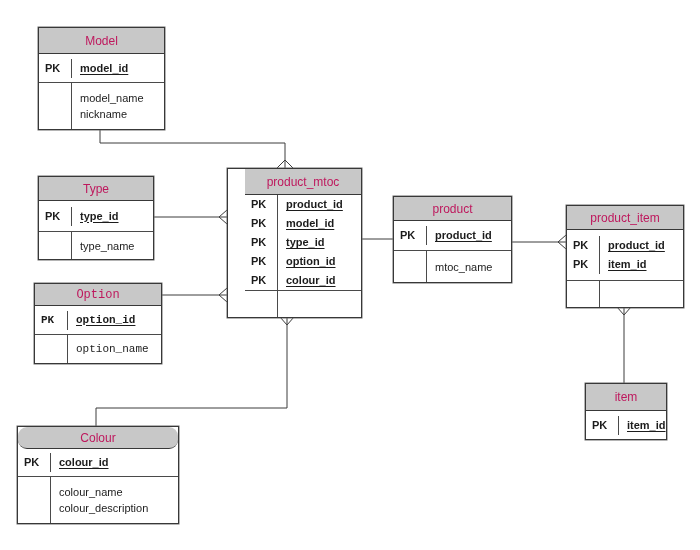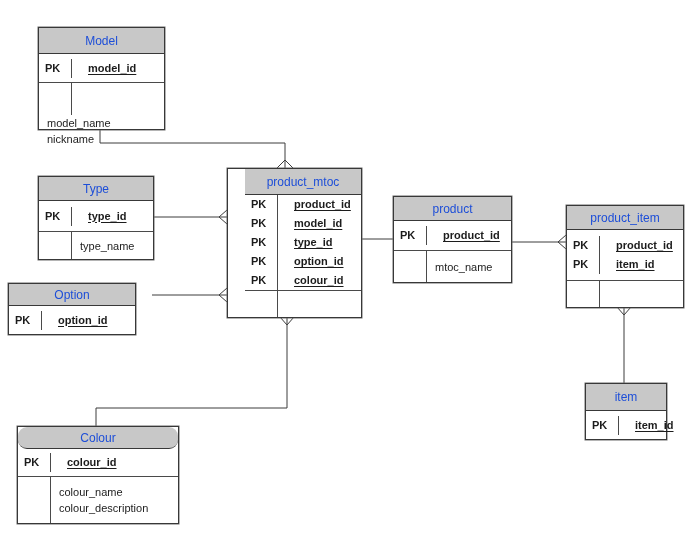--- a/index.html
+++ b/index.html
@@ -7,39 +7,39 @@
     position:relative;width:700px;height:550px;background:#ffffff;overflow:hidden;
     font-family:"Liberation Sans","DejaVu Sans",sans-serif;color:#1c1c1c;
   }
   .connectors{position:absolute;left:0;top:0;width:700px;height:550px;}
   .etable{
     position:absolute;background:#ffffff;border:1px solid #383838;
     box-shadow:0 0 0 0.5px #6a6a6a;
   }
   .ehdr{
     background:#c8c8c8;border-bottom:1px solid #383838;text-align:center;
-    font-size:12px;color:#1d4ed8;display:flex;align-items:center;justify-content:center;
+    font-size:12px;color:#be185d;display:flex;align-items:center;justify-content:center;
   }
   .sec{display:flex;align-items:stretch;}
   .sec.attrs{border-top:1px solid #4a4a4a;}
   .keycol{
     width:32px;flex:0 0 32px;border-right:1px solid #4a4a4a;
     display:flex;flex-direction:column;justify-content:center;
   }
   .fieldcol{flex:1;display:flex;flex-direction:column;justify-content:center;min-width:0;}
   .pkrow{display:flex;align-items:stretch;}
   .pkrow .keycol,.pkrow .fieldcol{justify-content:center;}
   .pklabel{font-weight:bold;font-size:11px;padding-left:6px;line-height:19px;}
   .pkfield{
     font-weight:bold;font-size:11px;padding-left:8px;line-height:19px;
     text-decoration:underline;text-underline-offset:2px;white-space:nowrap;
   }
   .attr{font-size:11px;padding-left:8px;line-height:16px;white-space:nowrap;}
   .pksec{display:flex;flex-direction:column;justify-content:center;}
-  .pksec .pkrow{height:19px;gap:8px;}
+  .pksec .pkrow{height:19px;}
 </style>
 </head>
 <body>
 
 <div class="canvas">
 
   <svg class="connectors" viewBox="0 0 700 550" xmlns="http://www.w3.org/2000/svg">
     <g stroke="#3c3c3c" stroke-width="1" fill="none">
 
       <path d="M100 128 L100 143 L285 143 L285 160"></path>
@@ -69,21 +69,21 @@
     <div class="sec pksec" style="height:28px;">
       <div class="pkrow">
         <div class="keycol">
             <span class="pklabel">PK</span>
           </div>
         <div class="fieldcol">
             <span class="pkfield">model_id</span>
           </div>
       </div>
     </div>
-    <div class="sec attrs" style="height:46px;flex-direction:column;">
+    <div class="sec attrs" style="height:46px;">
       <div class="keycol"></div>
       <div class="fieldcol">
         <span class="attr">model_name</span>
         <span class="attr">nickname</span>
       </div>
     </div>
   </div>
 
   <div class="etable" style="left:38px;top:176px;width:114px;">
     <div class="ehdr" style="height:23px;">Type</div>
@@ -98,30 +98,36 @@
       </div>
     </div>
     <div class="sec attrs" style="height:27px;">
       <div class="keycol"></div>
       <div class="fieldcol">
         <span class="attr">type_name</span>
       </div>
     </div>
   </div>
 
-  <div class="etable" style="left:8px;top:283px;width:126px;">
+  <div class="etable" style="left:34px;top:283px;width:126px;font-family:Liberation Mono, monospace;">
     <div class="ehdr" style="height:21px;">Option</div>
     <div class="sec pksec" style="height:28px;">
       <div class="pkrow">
         <div class="keycol">
             <span class="pklabel">PK</span>
           </div>
         <div class="fieldcol">
             <span class="pkfield">option_id</span>
           </div>
+      </div>
+    </div>
+    <div class="sec attrs" style="height:28px;">
+      <div class="keycol"></div>
+      <div class="fieldcol">
+        <span class="attr">option_name</span>
       </div>
     </div>
   </div>
 
   <div class="etable" style="left:17px;top:426px;width:160px;">
     <div class="ehdr" style="height:21px;border-radius:9px;">Colour</div>
     <div class="sec pksec" style="height:27px;">
       <div class="pkrow">
         <div class="keycol">
             <span class="pklabel">PK</span>

